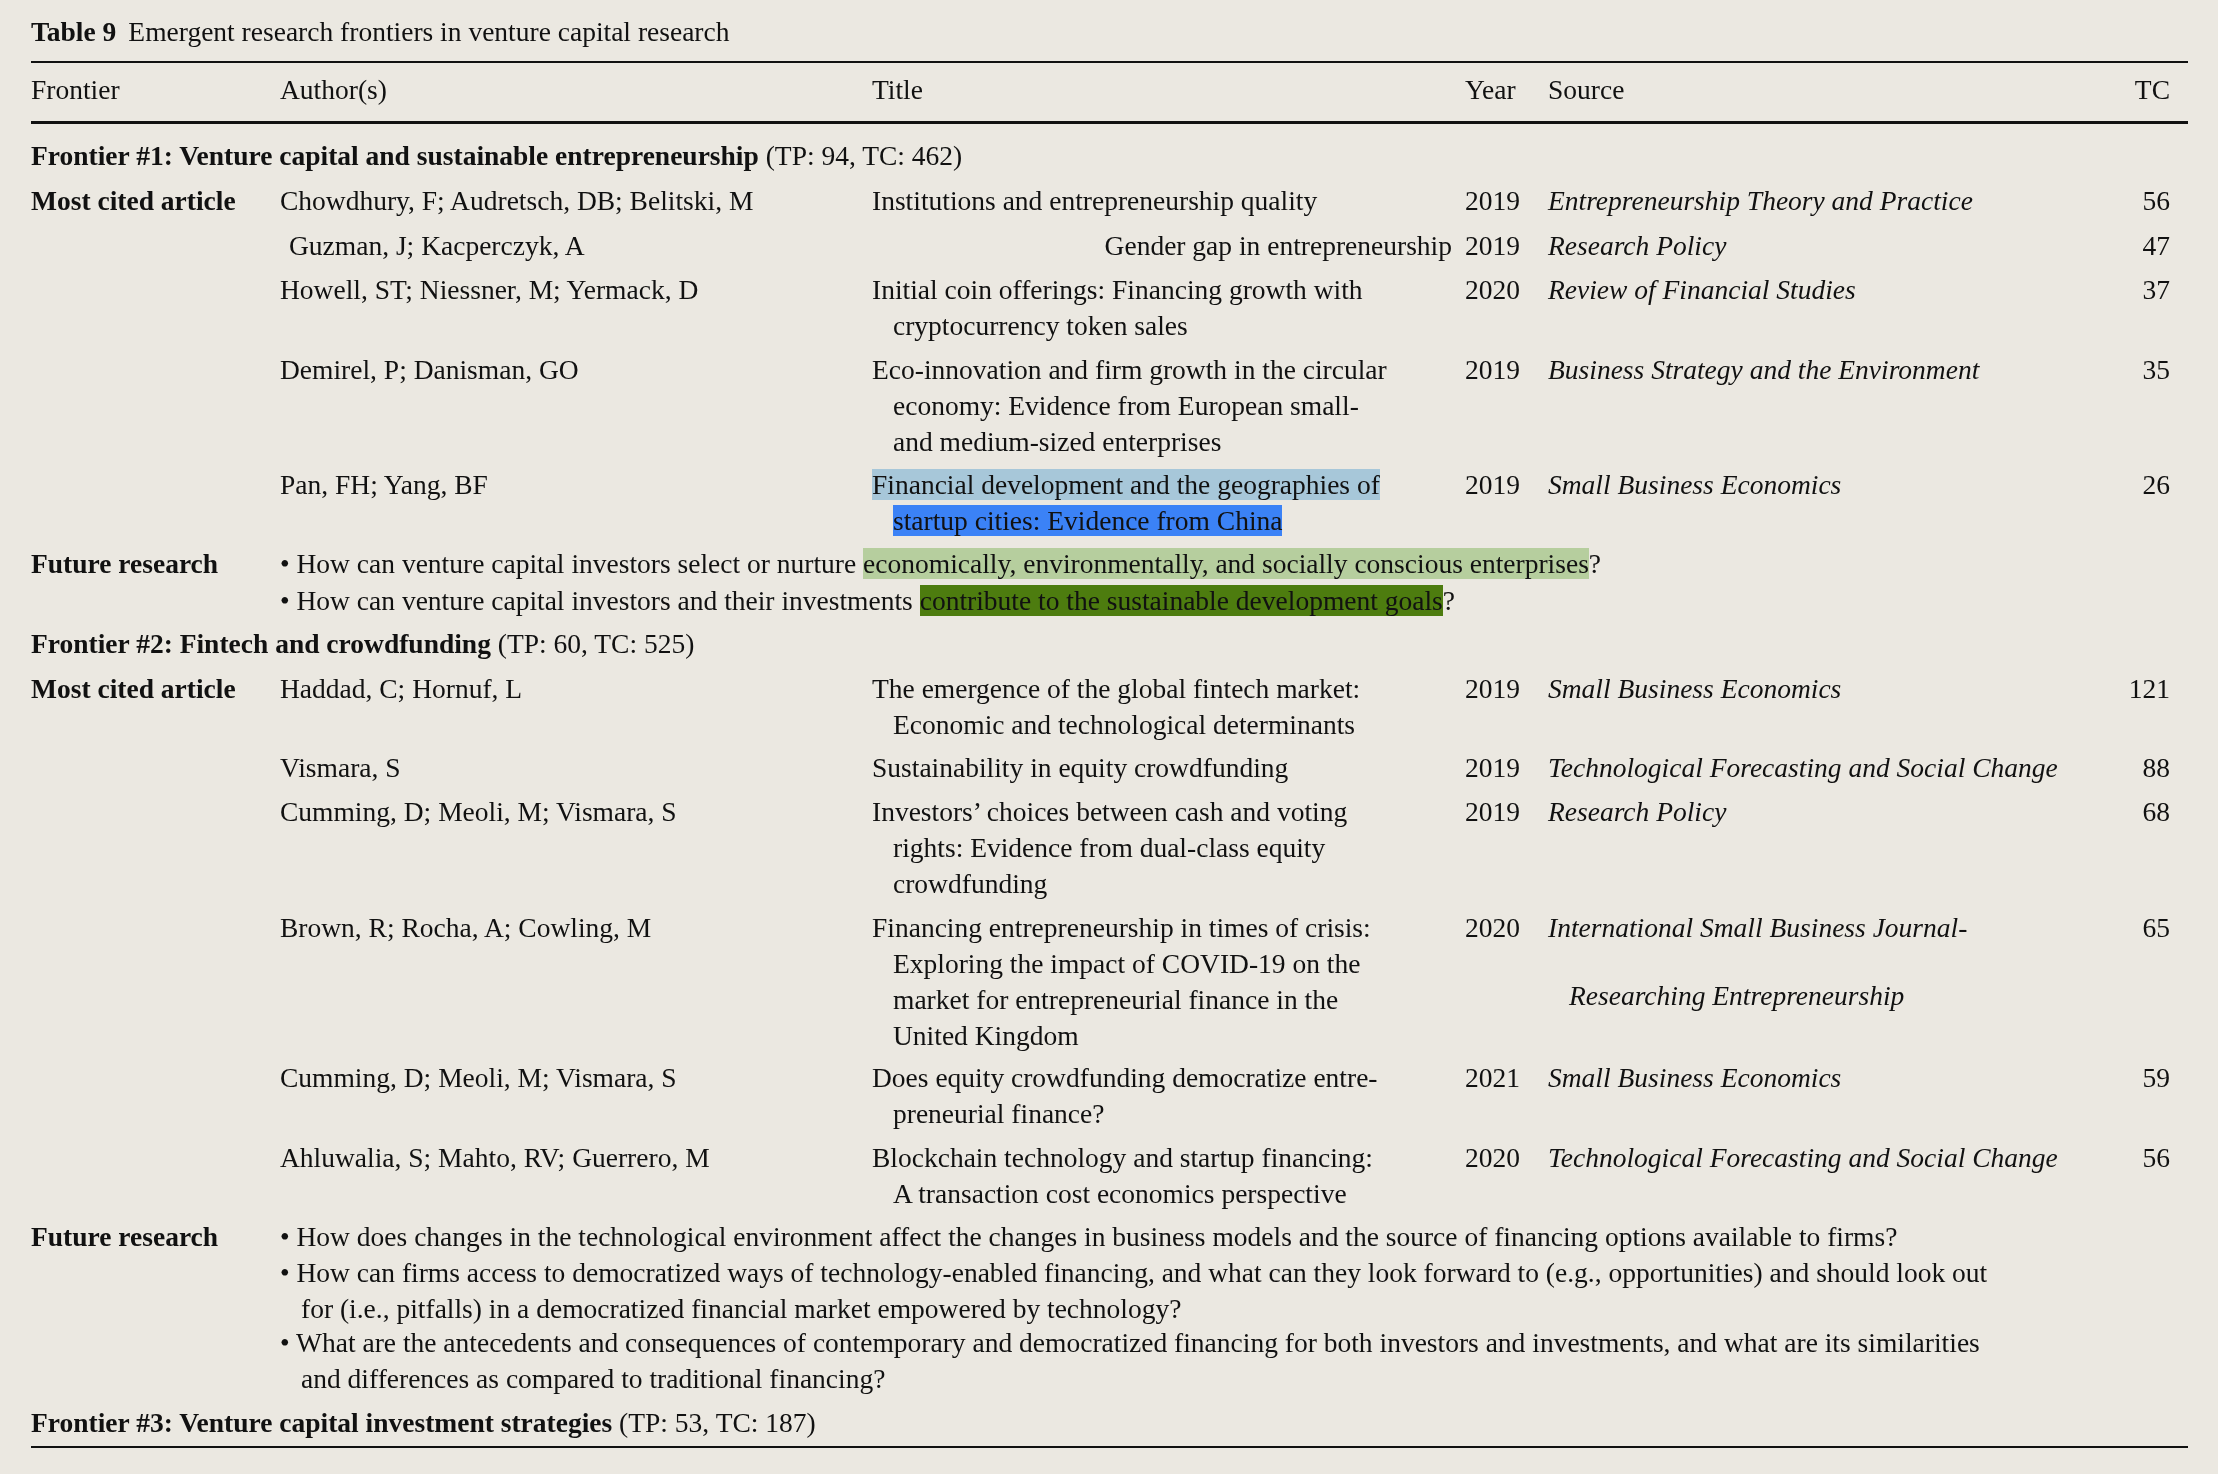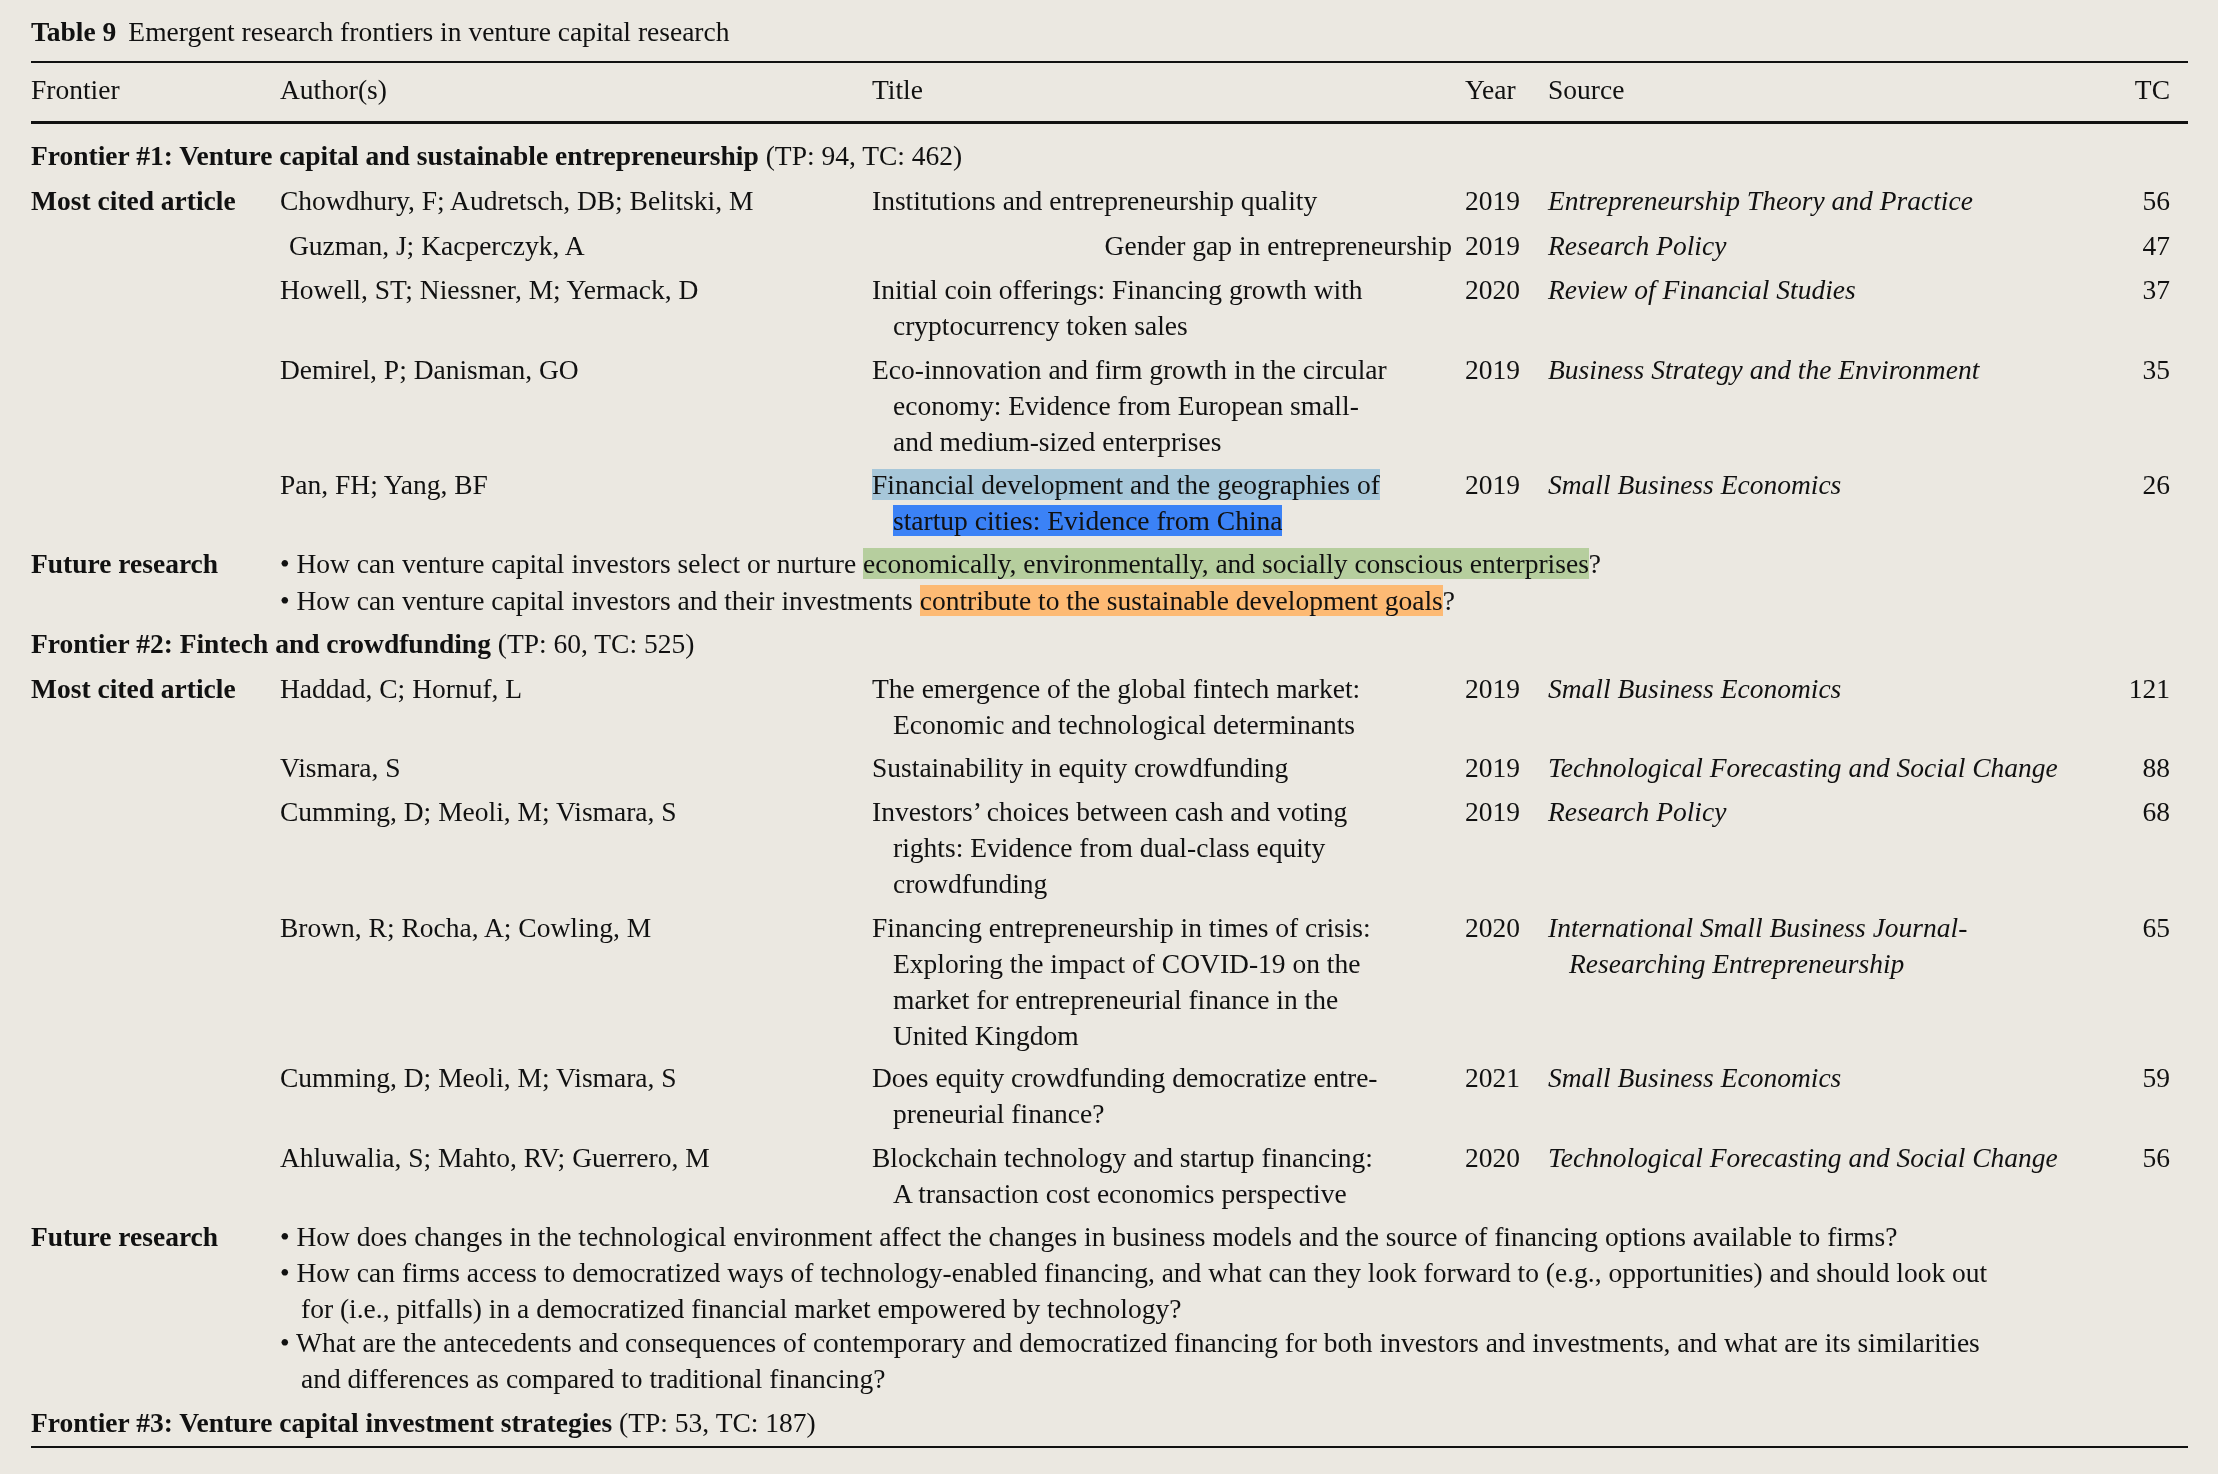--- a/index.html
+++ b/index.html
@@ -17,21 +17,21 @@
   .r-thin { height:2px; }
   .r-thick { height:3px; }
   .hdr { top:72px; }
   .bold { font-weight:bold; }
   .ital { font-style:italic; }
   .tc { text-align:right; width:80px; }
   .title-cell { left:872px; width:580px; white-space:normal; }
   .title-cell .ln { display:block; white-space:nowrap; }
   .title-cell .ln.indent { padding-left:21px; }
   .src-cell .ln { display:block; white-space:nowrap; }
-  .src-cell .ln.indent { padding-left:21px; }
+  .src-cell .ln.indent { padding-left:21px;margin-top:32px; }
   .hl-blue { background:#a7c7d9; }
   .hl-green { background:#b6ce9e; }
   .bullet { left:280px; }
   .bullet-cont { left:301px; }
 </style>
 </head>
 <body>
 
 <div class="abs caption">
   <b>Table 9</b><span>Emergent research frontiers in venture capital research</span>
@@ -107,21 +107,21 @@
         <span class="ln indent"><span class="hl-blue" style="background: #3b82f6;">startup cities: Evidence from China</span></span>
       </div>
       <div class="abs" style="left: 1465px; top: 467px;">2019</div>
       <div class="abs ital src-cell" style="left: 1548px; top: 467px;">
         <span class="ln">Small Business Economics</span>
       </div>
       <div class="abs tc" style="left: 2090px; top: 467px;">26</div>
     </div>
     <div class="abs bold" style="left: 31px; top: 546px;">Future research</div>
     <div class="abs bullet" style="top: 546px;"><span>• How can venture capital investors select or nurture </span><span class="hl-green" style="background: rgb(182, 206, 158);">economically, environmentally, and socially conscious enterprises</span><span>?</span></div>
-    <div class="abs bullet" style="top: 583px;"><span>• How can venture capital investors and their investments </span><span class="hl-green" style="background: #fdba74;">contribute to the sustainable development goals</span><span>?</span></div>
+    <div class="abs bullet" style="top: 583px;"><span>• How can venture capital investors and their investments </span><span class="hl-green" style="background: #4d7c0f;">contribute to the sustainable development goals</span><span>?</span></div>
     <div class="abs" style="left: 31px; top: 626px;"><span class="bold">Frontier #2: Fintech and crowdfunding</span> <span>(TP: 60, TC: 525)</span></div>
     <div class="abs bold" style="left: 31px; top: 671px;">Most cited article</div>
     <div>
       <div class="abs" style="left: 280px; top: 671px;">Haddad, C; Hornuf, L</div>
       <div class="abs title-cell" style="top: 671px;">
         <span class="ln"><span>The emergence of the global fintech market:</span></span>
         <span class="ln indent"><span>Economic and technological determinants</span></span>
       </div>
       <div class="abs" style="left: 1465px; top: 671px;">2019</div>
       <div class="abs ital src-cell" style="left: 1548px; top: 671px;">

